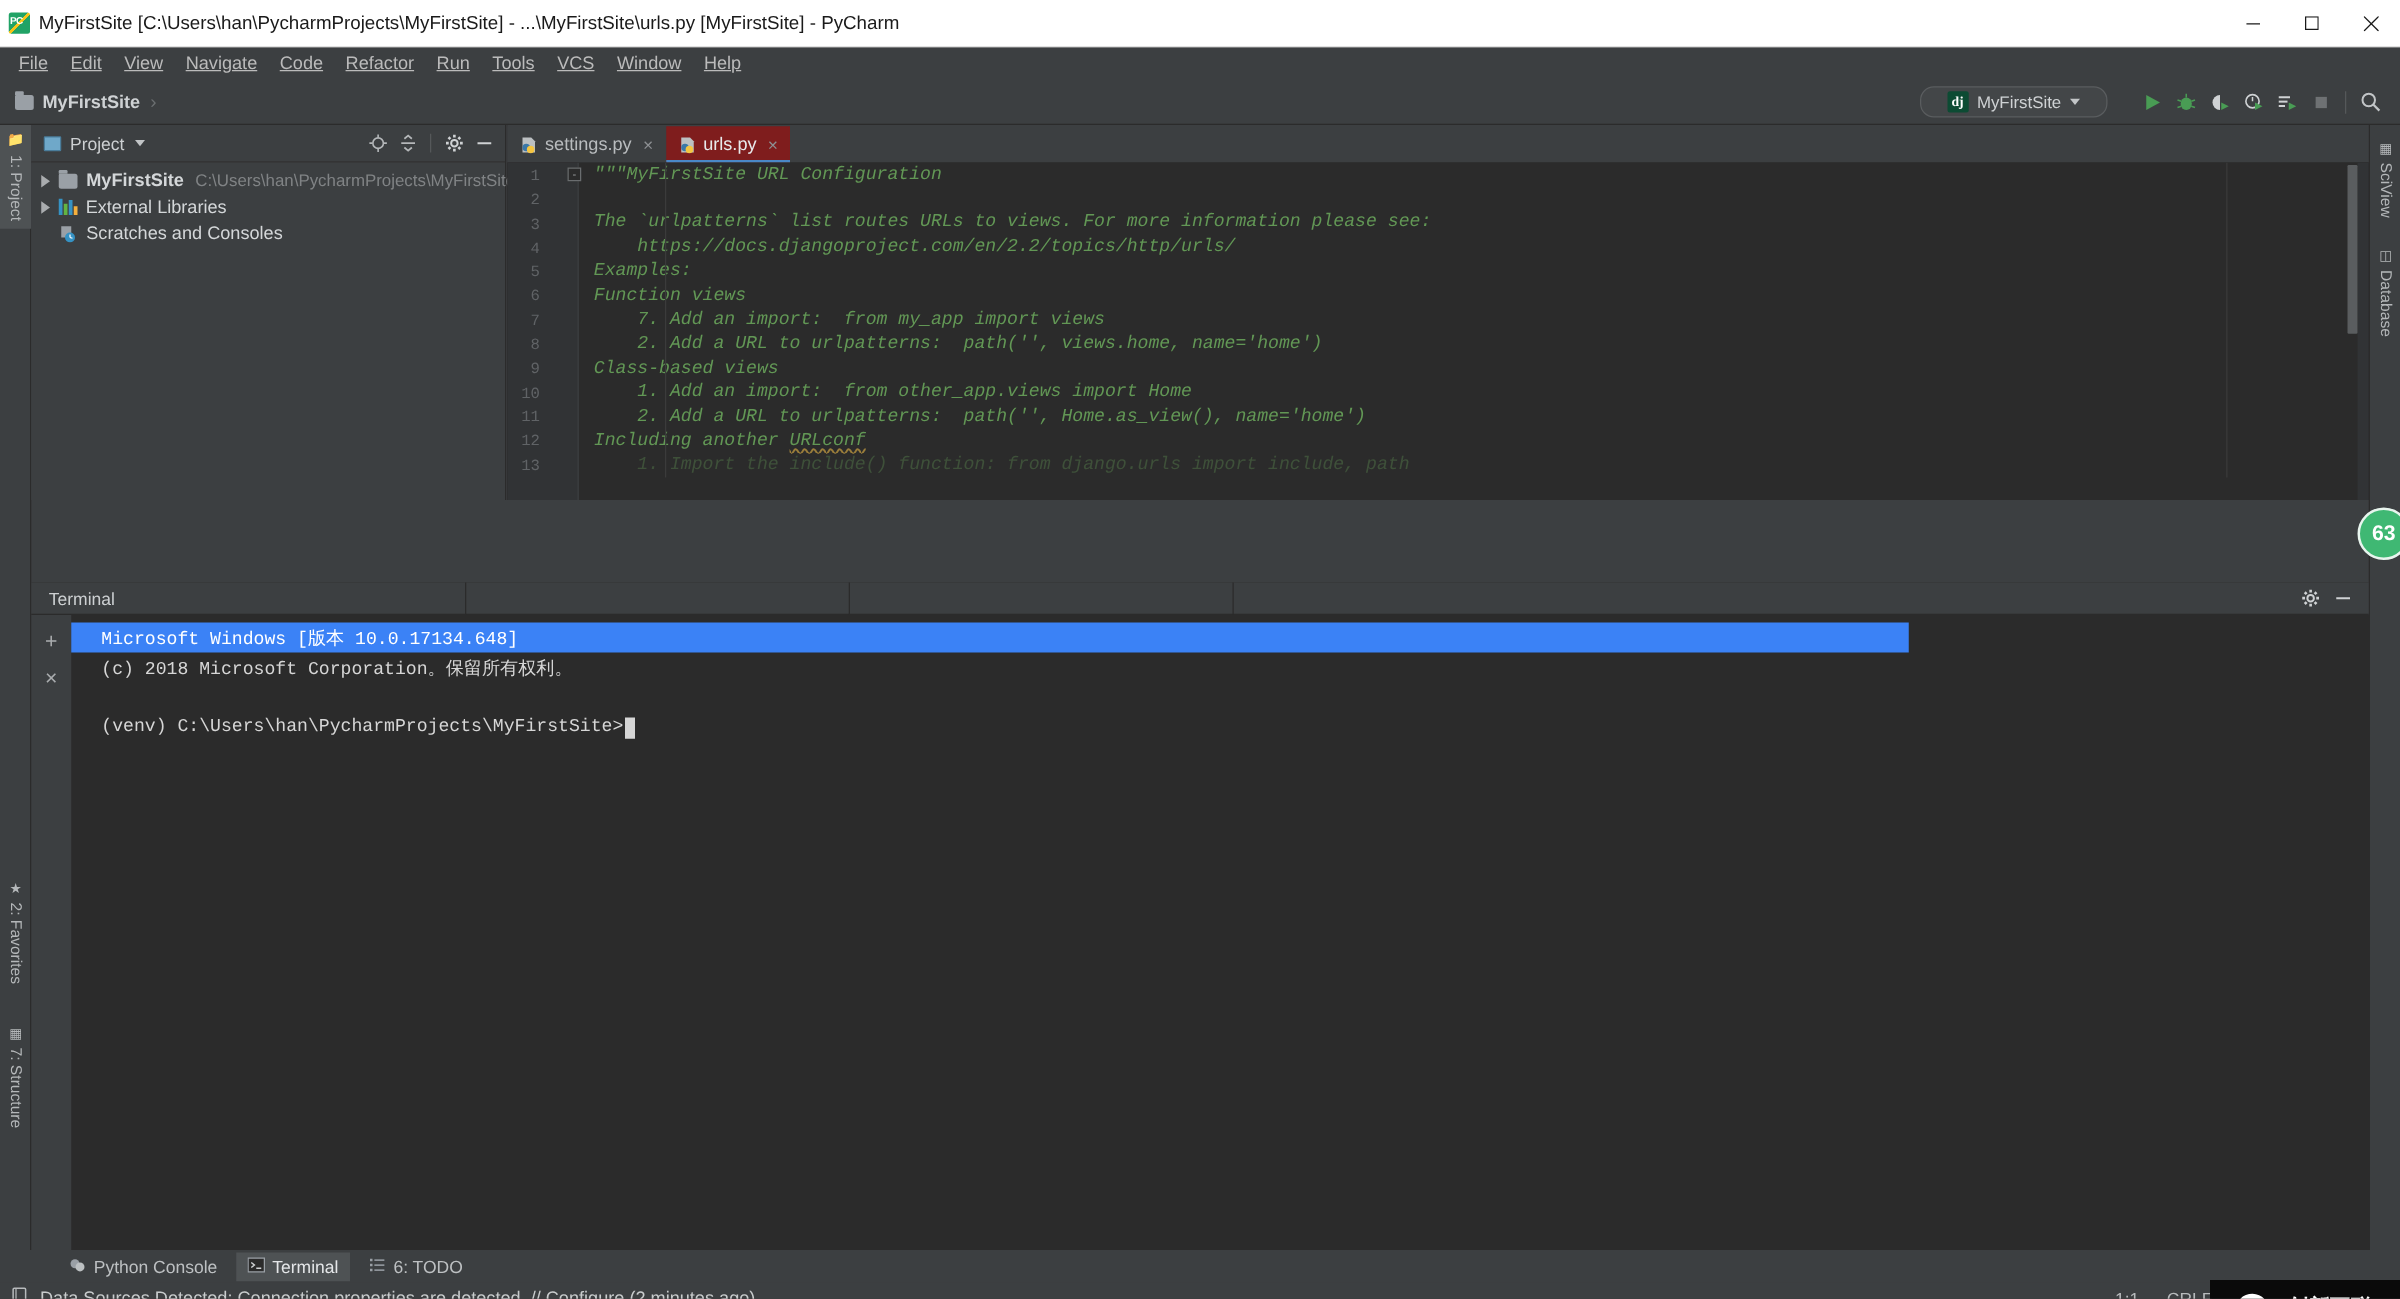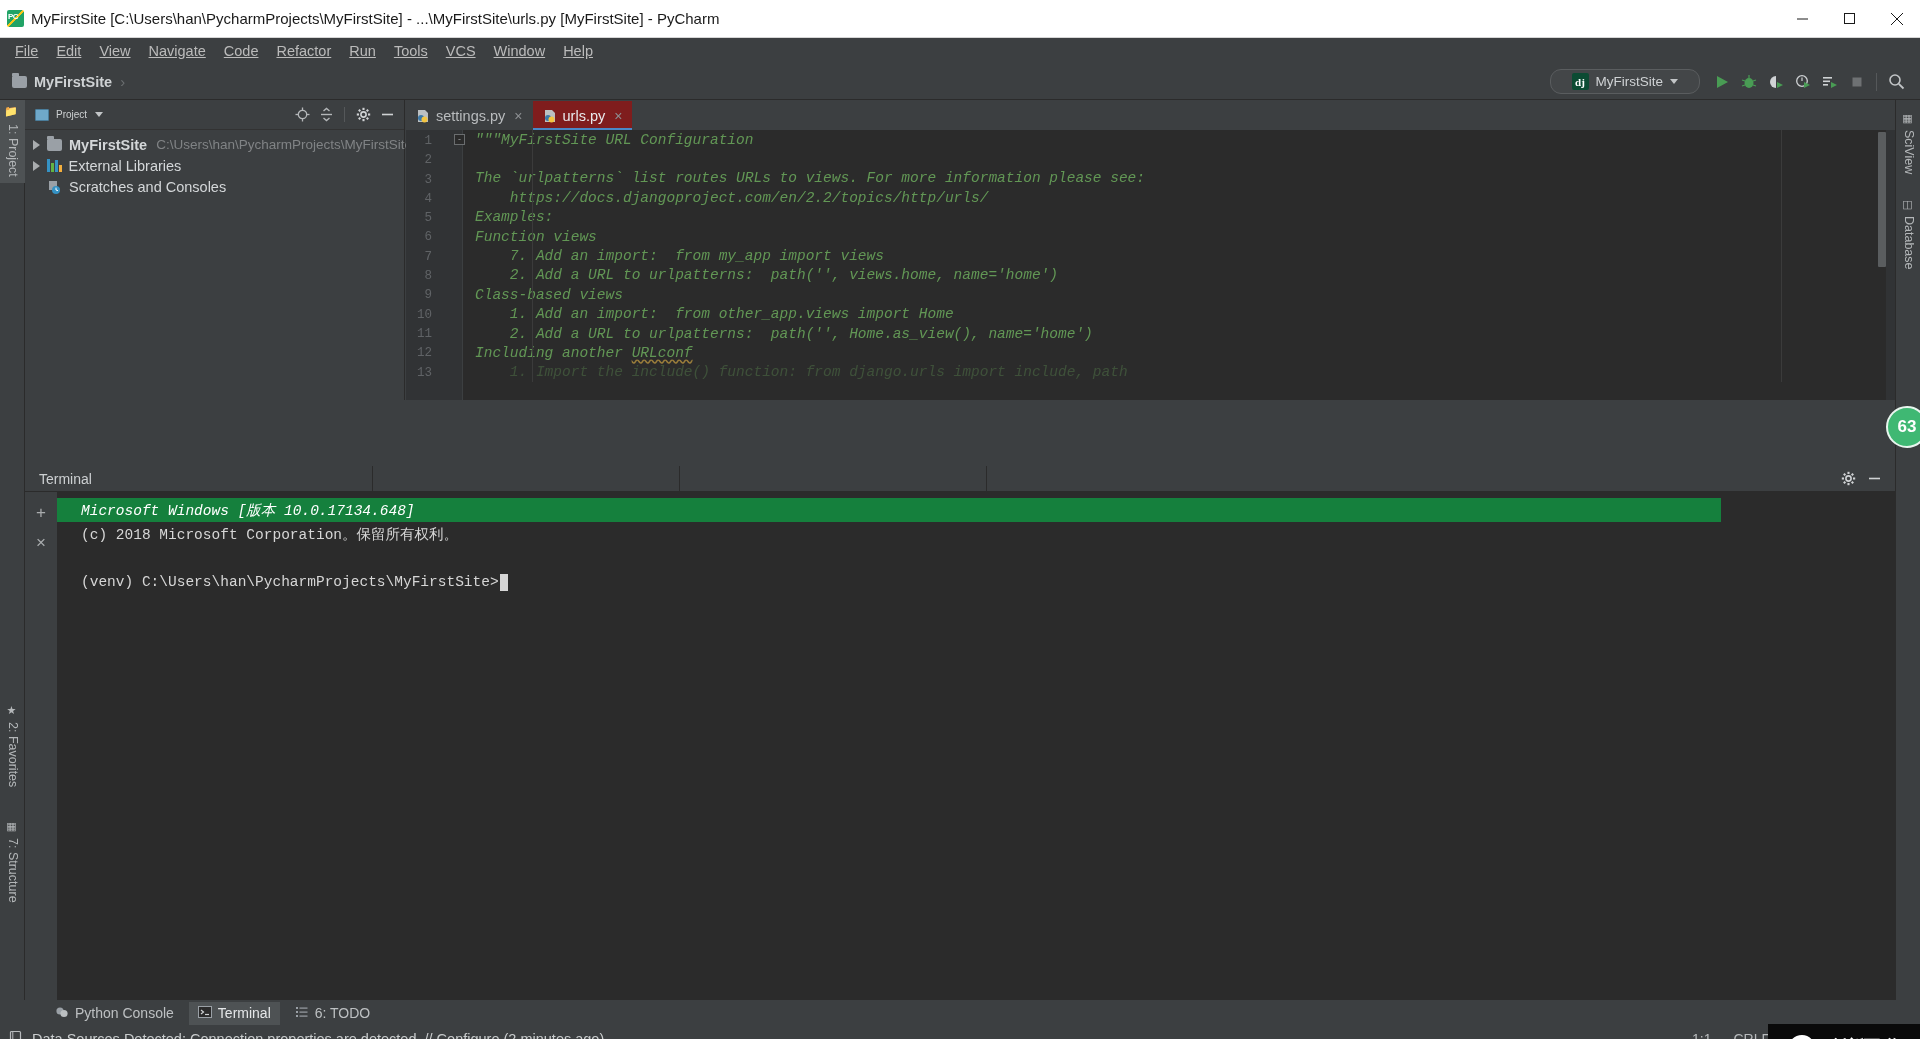--- a/index.html
+++ b/index.html
@@ -62,21 +62,21 @@
   .folder-ic::before {
     content:""; position:absolute; left:0; top:-3px; width:7px; height:3px;
     background:#9aa0a6; border-radius:1px 1px 0 0;
   }
   .crumb-label { font-size: 14.5px; color: #cfd2d4; font-weight: bold; }
   .crumb-sep { color: #6b6f71; margin-left: 8px; font-size: 15px; }
 
   .toolbar-right { margin-left: auto; display: flex; align-items: center; padding-right: 10px; }
   .runcfg {
     display:flex; align-items:center; gap:7px; height:25px;
-    border:1px solid #5a5d5f; border-radius:11px; padding: 0 21px; margin-right: 8px;
+    border:1px solid #5a5d5f; border-radius:11px; padding: 0 21px; margin-right: 22px;
     background: #434648;
   }
   .dj-ic {
     width:17px; height:17px; background:#0c4b33; border-radius:2px; color:#fff;
     font-size:11px; font-weight:bold; display:flex; align-items:center; justify-content:center;
     font-family:"Liberation Serif", serif;
   }
   .runcfg-label { font-size:13.5px; color:#cfd2d4; }
   .caret { width:0;height:0;border-left:4px solid transparent;border-right:4px solid transparent;border-top:5px solid #c2c5c7; }
   .tb-btn { width:27px;height:27px;display:flex;align-items:center;justify-content:center; }
@@ -107,21 +107,21 @@
     position:absolute; left:25px; top:100px; width:380px; height:300px;
     background:#3c3f41; border-right:1px solid #2b2b2b;
   }
   .proj-header {
     height:30px; display:flex; align-items:center; padding:0 6px 0 10px;
     border-bottom:1px solid #323232;
   }
   .proj-ic {
     width:14px;height:12px;background:#6fa8c9;border:1px solid #4a7d9b;border-radius:1px;margin-right:7px;
   }
-  .proj-title { font-size:10px;color:#cdd0d2; }
+  .proj-title { font-size:14px;color:#cdd0d2; }
   .proj-caret { margin-left:8px; }
   .proj-actions { margin-left:auto; display:flex; align-items:center; gap:2px; }
   .pa-btn { width:22px;height:22px;display:flex;align-items:center;justify-content:center; }
   .pa-div { width:1px;height:15px;background:#55585a;margin:0 5px; }
 
   .tree { padding-top:4px; }
   .tnode { display:flex; align-items:center; height:21px; padding-left:8px; font-size:14.5px; }
   .tri { width:0;height:0;border-top:5px solid transparent;border-bottom:5px solid transparent;border-left:7px solid #a9acae;margin-right:7px;flex:none; }
   .tri.hidden { visibility:hidden; }
   .tnode-label { color:#d4d7d9; }
@@ -186,21 +186,21 @@
 
   .term-body { position:relative; height:508px; background:#2b2b2b; }
   .term-side { position:absolute; left:0; top:0; width:32px; height:100%; background:#3c3f41; }
   .ts-btn { width:32px;height:30px;display:flex;align-items:center;justify-content:center;color:#a9acae;font-size:17px; }
   .term-out {
     position:absolute; left:32px; top:0; right:0; bottom:0;
     font-family:"Liberation Mono", monospace; font-size:14.5px; color:#d6d6d6;
     padding-top:6px;
   }
   .tline { height:24px; padding-left:24px; white-space:pre; display:flex; align-items:center; }
-  .tline.sel { background:#15803d; color:#ffffff; width:1664px;font-style:italic; }
+  .tline.sel { background:#3b82f6; color:#ffffff; width:1470px; }
   .tcursor { display:inline-block; width:8px; height:17px; background:#d6d6d6; vertical-align:middle; margin-left:1px; }
 
   
   .bottombar {
     position:absolute; left:0; top:1000px; width:1920px; height:26px;
     background:#3c3f41; display:flex; align-items:center; padding-left:46px; gap:6px;
   }
   .btab { display:flex; align-items:center; gap:6px; font-size:14px; color:#bdc0c2; padding:3px 9px; }
   .btab.active { background:#4e5254; color:#e4e6e8; }
 

